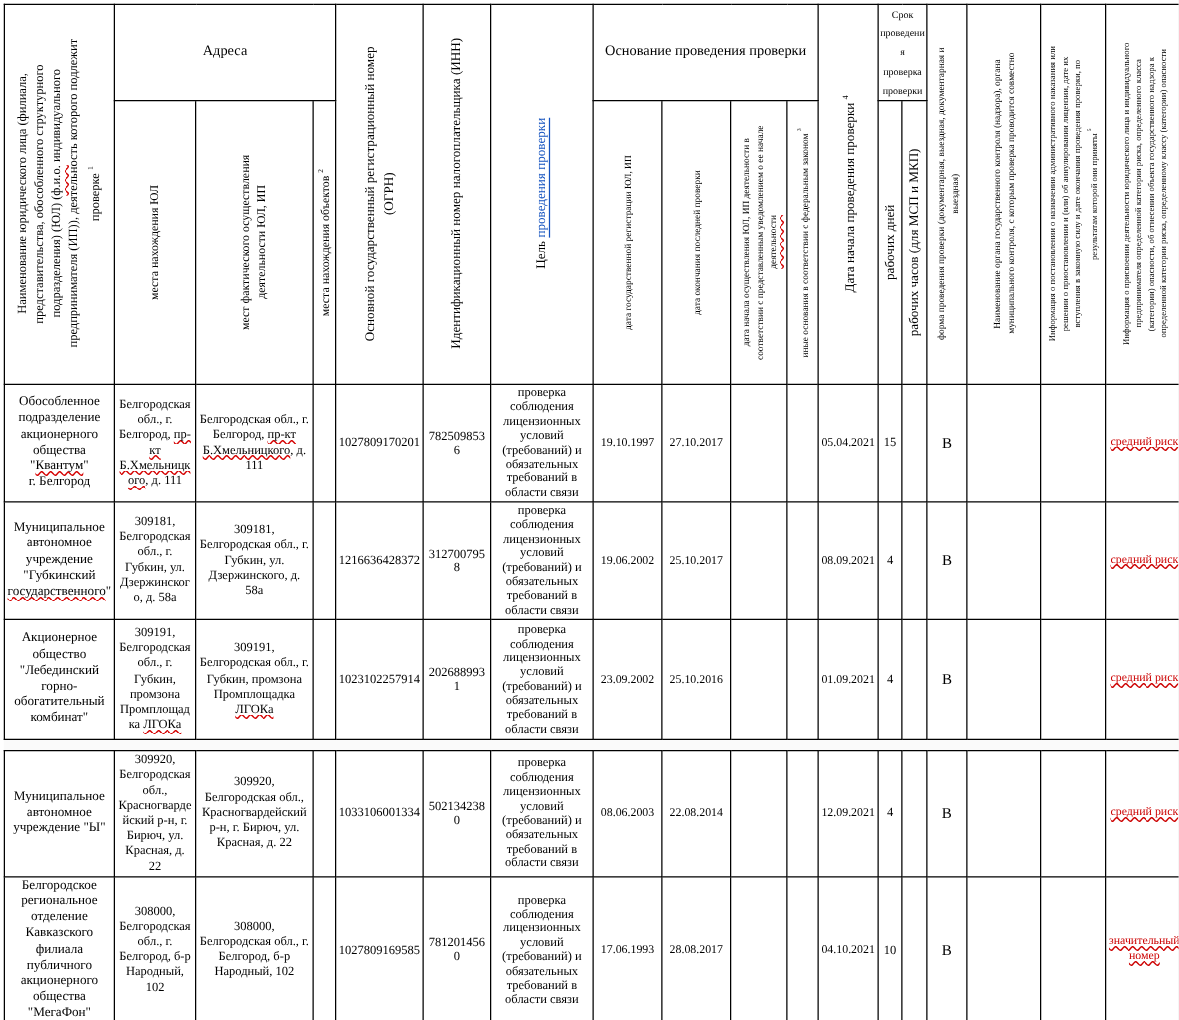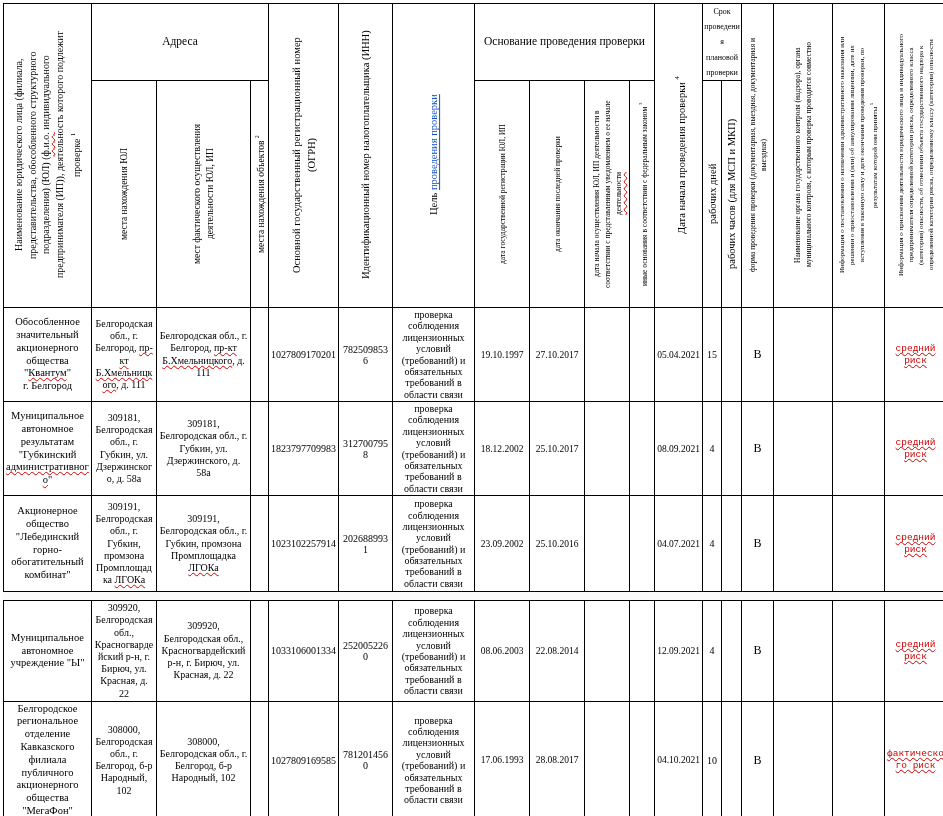--- a/index.html
+++ b/index.html
@@ -39,21 +39,21 @@
   
   .nm{font-size:10.5px;line-height:1.22;}
   .ad{font-size:10px;line-height:1.22;margin-top:23px;}
   .num{font-size:10px;}
   .pp{font-size:10px;line-height:1.14;padding:1px 3px;}
   .dt{font-size:9.5px;}
   .frm{font-size:12px;}
   .rk{font-size:9.5px;line-height:1.25;}
   
   .sq{text-decoration:underline wavy #d40000;text-decoration-skip-ink:none;text-decoration-thickness:1px;}
-  .redsq{color:#cc0000;text-decoration:underline wavy #cc0000;text-decoration-skip-ink:none;text-decoration-thickness:1px;font-family:Liberation Mono, monospace;}
+  .redsq{color:#cc0000;text-decoration:underline wavy #cc0000;text-decoration-skip-ink:none;text-decoration-thickness:1px;}
   .blu{color:#1352bf;text-decoration:underline solid #1352bf;}
   .sup{vertical-align:super;font-size:0.62em;text-decoration:none;}
 </style>
 </head>
 <body>
 
 <div class="page">
 
   <table class="t t1">
     <colgroup>
@@ -88,21 +88,21 @@
         <td rowspan="2">
           <div class="vtw hfull"><div class="vt fs105">Идентификационный номер налогоплательщика (ИНН)</div></div>
         </td>
         <td rowspan="2">
           <div class="vtw hfull"><div class="vt fs105"><span>Цель </span><span class="blu">проведения  проверки</span></div></div>
         </td>
         <td colspan="4" class="hg">Основание проведения проверки</td>
         <td rowspan="2">
           <div class="vtw hfull"><div class="vt fs105"><span>Дата начала проведения проверки </span><span class="sup">4</span></div></div>
         </td>
-        <td colspan="2" class="hg-sm">Срок проведения плановой проверки</td>
+        <td colspan="2" class="hg-sm">Срок проведения проверка проверки</td>
         <td rowspan="2">
           <div class="vtw hfull"><div class="vt fs8">форма проведения проверки (документарная, выездная, документарная и выездная)</div></div>
         </td>
         <td rowspan="2">
           <div class="vtw hfull"><div class="vt fs8">Наименование органа государственного контроля (надзора), органа муниципального контроля, с которым проверка проводится совместно</div></div>
         </td>
         <td rowspan="2">
           <div class="vtw hfull"><div class="vt fs7"><span>Информация о постановлении о назначении административного наказания или решении о приостановлении и (или) об аннулировании лицензии, дате их вступления в законную силу и дате окончания проведения проверки, по результатам которой они приняты </span><span class="sup">5</span></div></div>
         </td>
         <td rowspan="2">
@@ -134,49 +134,49 @@
         <td>
           <div class="vtw hsub"><div class="vt fs105">рабочих дней</div></div>
         </td>
         <td>
           <div class="vtw hsub"><div class="vt fs105">рабочих часов (для МСП и МКП)</div></div>
         </td>
       </tr>
     </thead>
     <tbody id="tb1">
         <tr>
-          <td class="nm"><span>Обособленное значительный акционерного общества "</span><span class="sq">Квантум</span><span>"
+          <td class="nm"><span>Обособленное подразделение акционерного общества "</span><span class="sq">Квантум</span><span>"
 г. Белгород</span></td>
           <td class="ad"><span>Белгородская обл., г. Белгород, </span><span class="sq">пр-кт</span><span> </span><span class="sq">Б.Хмельницкого</span><span>, д. 111</span></td>
           <td class="ad"><span>Белгородская обл., г. Белгород, </span><span class="sq">пр-кт</span><span> </span><span class="sq">Б.Хмельницкого</span><span>, д. 111</span></td>
           <td class="ad"></td>
           <td class="num">1027809170201</td>
           <td class="num">7825098536</td>
           <td class="pp">проверка соблюдения лицензионных условий (требований) и обязательных требований в области связи</td>
           <td class="dt">19.10.1997</td>
           <td class="dt">27.10.2017</td>
           <td class="dt"></td>
           <td class="dt"></td>
           <td class="dt">05.04.2021</td>
           <td class="num">15</td>
           <td class="num"></td>
           <td class="frm">В</td>
           <td class="dt"></td>
           <td class="dt"></td>
           <td class="rk"><span class="redsq">средний риск</span></td>
         </tr>
         <tr>
-          <td class="nm"><span>Муниципальное автономное результатам "Губкинский </span><span class="sq">административного</span><span>"</span></td>
+          <td class="nm"><span>Муниципальное автономное учреждение "Губкинский </span><span class="sq">государственного</span><span>"</span></td>
           <td class="ad">309181, Белгородская обл., г. Губкин, ул. Дзержинского, д. 58а</td>
           <td class="ad">309181, Белгородская обл., г. Губкин, ул. Дзержинского, д. 58а</td>
           <td class="ad"></td>
-          <td class="num">1823797709983</td>
+          <td class="num">1216636428372</td>
           <td class="num">3127007958</td>
           <td class="pp">проверка соблюдения лицензионных условий (требований) и обязательных требований в области связи</td>
-          <td class="dt">18.12.2002</td>
+          <td class="dt">19.06.2002</td>
           <td class="dt">25.10.2017</td>
           <td class="dt"></td>
           <td class="dt"></td>
           <td class="dt">08.09.2021</td>
           <td class="num">4</td>
           <td class="num"></td>
           <td class="frm">В</td>
           <td class="dt"></td>
           <td class="dt"></td>
           <td class="rk"><span class="redsq">средний риск</span></td>
@@ -186,21 +186,21 @@
           <td class="ad"><span>309191, Белгородская обл., г. Губкин, промзона Промплощадка </span><span class="sq">ЛГОКа</span></td>
           <td class="ad"><span>309191, Белгородская обл., г. Губкин, промзона Промплощадка </span><span class="sq">ЛГОКа</span></td>
           <td class="ad"></td>
           <td class="num">1023102257914</td>
           <td class="num">2026889931</td>
           <td class="pp">проверка соблюдения лицензионных условий (требований) и обязательных требований в области связи</td>
           <td class="dt">23.09.2002</td>
           <td class="dt">25.10.2016</td>
           <td class="dt"></td>
           <td class="dt"></td>
-          <td class="dt">04.07.2021</td>
+          <td class="dt">01.09.2021</td>
           <td class="num">4</td>
           <td class="num"></td>
           <td class="frm">В</td>
           <td class="dt"></td>
           <td class="dt"></td>
           <td class="rk"><span class="redsq">средний риск</span></td>
         </tr>
       </tbody>
   </table>
 
@@ -227,21 +227,21 @@
         <col style="width:52px">
         <col style="width:62px">
     </colgroup>
     <tbody id="tb2">
         <tr>
           <td class="nm">Муниципальное автономное учреждение "Ы"</td>
           <td class="ad">309920, Белгородская обл., Красногвардейский р-н, г. Бирюч, ул. Красная, д. 22</td>
           <td class="ad">309920, Белгородская обл., Красногвардейский р-н, г. Бирюч, ул. Красная, д. 22</td>
           <td class="ad"></td>
           <td class="num">1033106001334</td>
-          <td class="num">2520052260</td>
+          <td class="num">5021342380</td>
           <td class="pp">проверка соблюдения лицензионных условий (требований) и обязательных требований в области связи</td>
           <td class="dt">08.06.2003</td>
           <td class="dt">22.08.2014</td>
           <td class="dt"></td>
           <td class="dt"></td>
           <td class="dt">12.09.2021</td>
           <td class="num">4</td>
           <td class="num"></td>
           <td class="frm">В</td>
           <td class="dt"></td>
@@ -259,18 +259,18 @@
           <td class="dt">17.06.1993</td>
           <td class="dt">28.08.2017</td>
           <td class="dt"></td>
           <td class="dt"></td>
           <td class="dt">04.10.2021</td>
           <td class="num">10</td>
           <td class="num"></td>
           <td class="frm">В</td>
           <td class="dt"></td>
           <td class="dt"></td>
-          <td class="rk"><span class="redsq">фактического риск</span></td>
+          <td class="rk"><span class="redsq">значительный номер</span></td>
         </tr>
       </tbody>
   </table>
 
 </div>
 
 </body></html>

